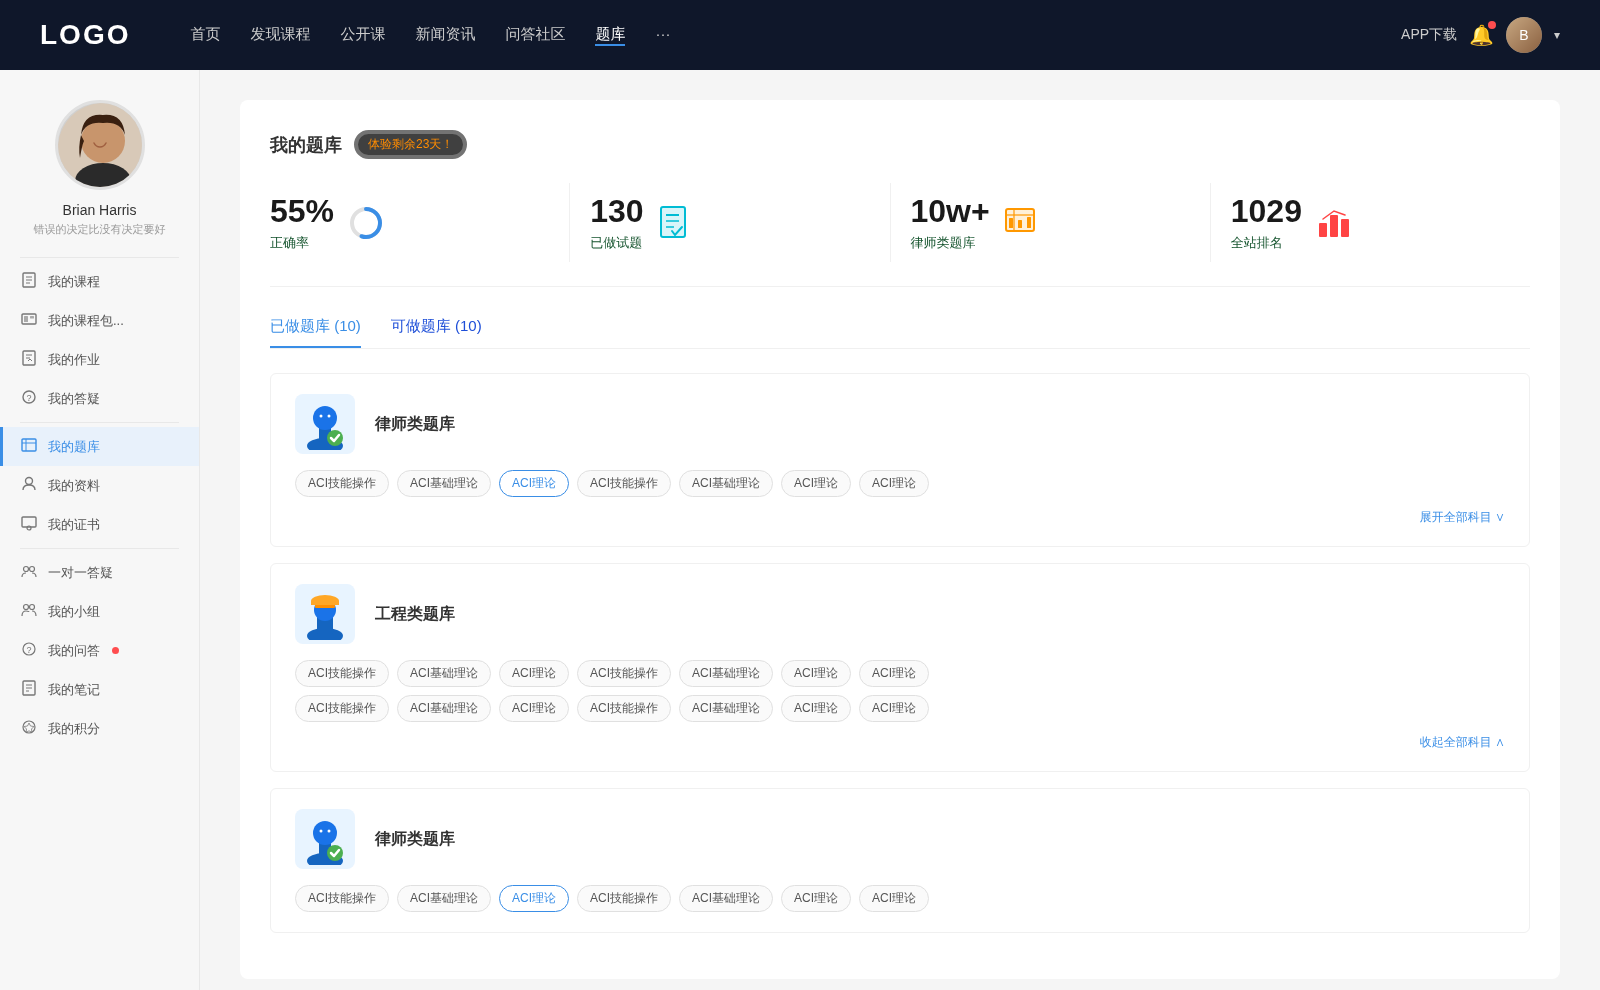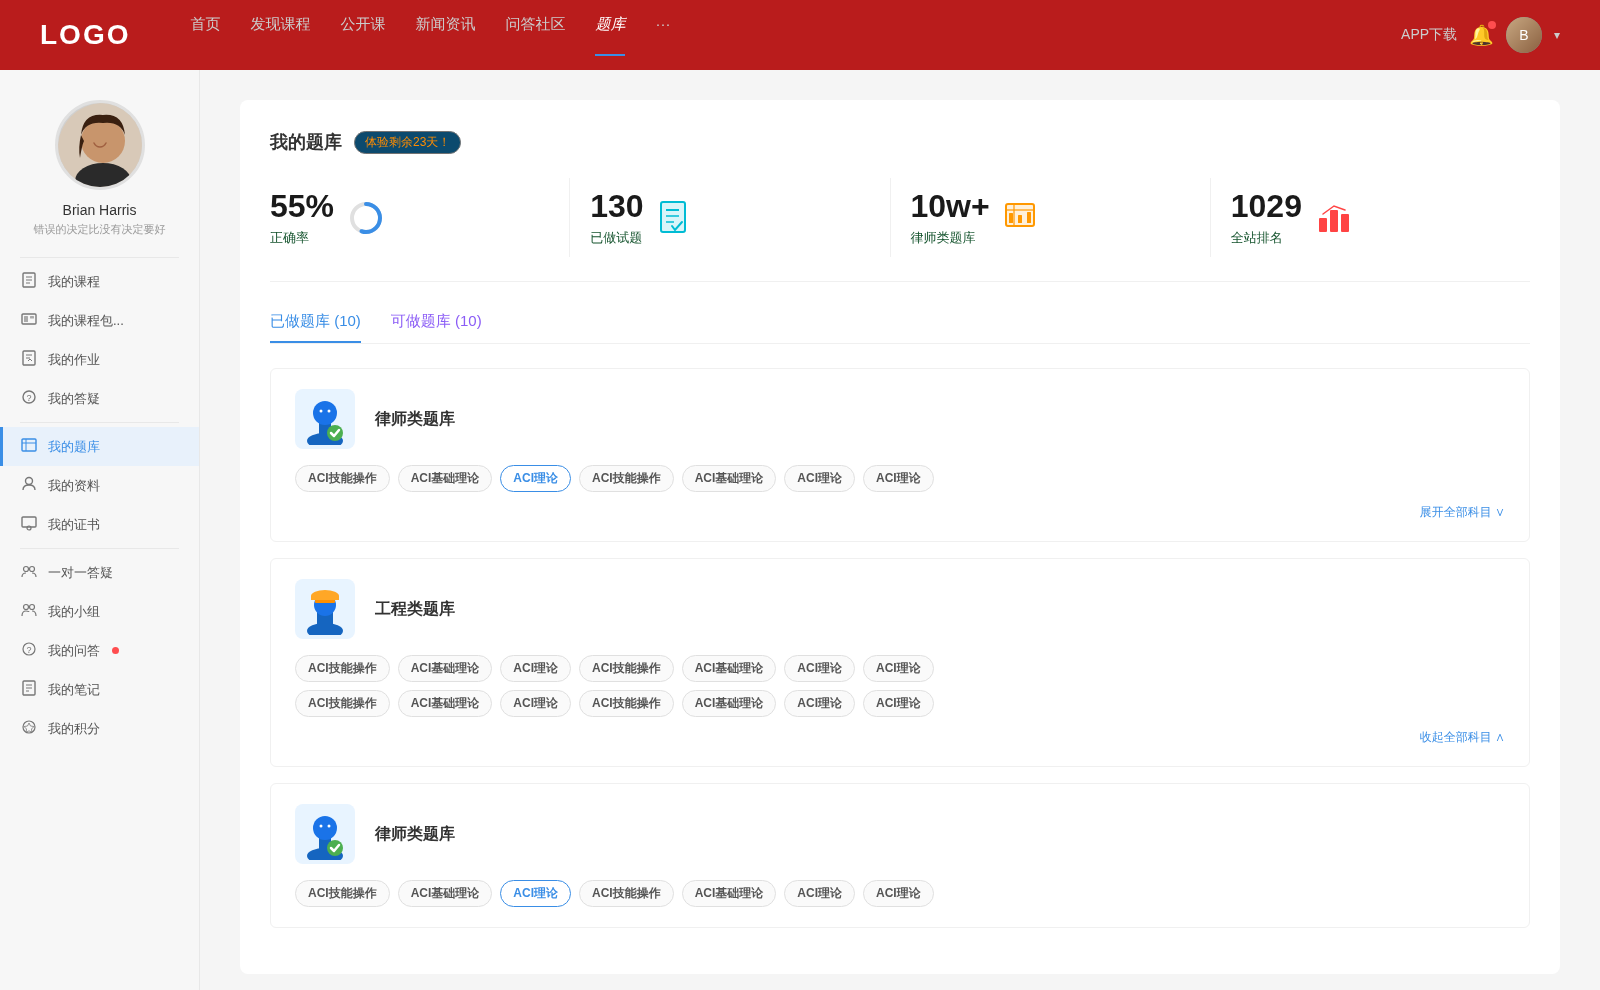--- a/index.html
+++ b/index.html
@@ -1,30 +1,30 @@
 <!DOCTYPE html>
 <html><head>
   <meta charset="utf-8">
   <style>
     * { box-sizing: border-box; margin: 0; padding: 0; }
     body { font-family: -apple-system, BlinkMacSystemFont, "PingFang SC", "Microsoft YaHei", sans-serif; background: #f0f0f0; color: #333; }
 
     
     .navbar {
-      background: #b91c1c;
+      background: #0f172a;
       height: 70px;
       display: flex;
       align-items: center;
       padding: 0 40px;
       position: fixed; top: 0; left: 0; right: 0; z-index: 100;
     }
     .nav-logo { color: #fff; font-size: 28px; font-weight: bold; letter-spacing: 2px; margin-right: 60px; }
     .nav-links { display: flex; gap: 30px; flex: 1; }
     .nav-link { color: #ccc; font-size: 15px; cursor: pointer; text-decoration: none; }
-    .nav-link.active { color: #fff; border-bottom: 2px solid #3a8ee6; padding-bottom: 20px; font-style: italic; }
+    .nav-link.active { color: #fff; border-bottom: 2px solid #3a8ee6; padding-bottom: 0; }
     .nav-right { display: flex; align-items: center; gap: 12px; }
     .nav-app { color: #ccc; font-size: 14px; cursor: pointer; }
     .nav-bell { color: #ccc; font-size: 20px; cursor: pointer; position: relative; }
     .nav-bell-dot { position: absolute; top: -2px; right: -2px; width: 8px; height: 8px; background: #ff4d4f; border-radius: 50%; }
     .nav-avatar { width: 36px; height: 36px; border-radius: 50%; background: #888; overflow: hidden; cursor: pointer; }
     .nav-chevron { color: #ccc; font-size: 12px; cursor: pointer; }
 
     
     .page-wrapper { display: flex; padding-top: 70px; min-height: 990px; }
 
@@ -66,56 +66,55 @@
     .sidebar-dot { width: 7px; height: 7px; background: #ff4d4f; border-radius: 50%; margin-left: 2px; }
 
     
     .main-content { flex: 1; padding: 30px 40px; background: #f5f5f5; }
     .main-inner { background: #fff; border-radius: 8px; padding: 30px; min-height: 800px; }
 
     
     .page-header { display: flex; align-items: center; gap: 12px; margin-bottom: 24px; }
     .page-title { font-size: 18px; font-weight: 600; color: #333; }
     .trial-badge {
-      background: #0c4a6e; color: #ff8c00;
-      border: 1px solid #737373;
+      background: #404040; color: #ff8c00;
+      border: 4px solid #737373;
       border-radius: 20px; padding: 2px 10px;
       font-size: 12px;
     }
 
     
     .stats-row { display: flex; gap: 0; margin-bottom: 30px; border-bottom: 1px solid #f0f0f0; padding-bottom: 24px; }
     .stat-item { flex: 1; display: flex; align-items: center; gap: 12px; padding: 10px 20px; border-right: 1px solid #f0f0f0; }
     .stat-item:first-child { padding-left: 0; }
     .stat-item:last-child { border-right: none; }
     .stat-value { font-size: 32px; font-weight: 700; color: #1a1a1a; }
     .stat-label { font-size: 13px; color: #14532d; margin-top: 4px; }
     .stat-icon { width: 40px; height: 40px; display: flex; align-items: center; justify-content: center; }
 
     
     .tab-bar { display: flex; gap: 30px; margin-bottom: 24px; border-bottom: 1px solid #f0f0f0; }
     .tab-item {
-      font-size: 15px; color: #8b5cf6; cursor: pointer;
+      font-size: 15px; color: #1d4ed8; cursor: pointer;
       padding-bottom: 10px; border-bottom: 2px solid transparent;
     }
     .tab-item.active { color: #3a8ee6; border-bottom-color: #3a8ee6; font-weight: 500; }
 
     
     .qb-card { border: 1px solid #f0f0f0; border-radius: 6px; padding: 20px 24px; margin-bottom: 16px; }
     .qb-card-header { display: flex; align-items: center; gap: 20px; margin-bottom: 16px; }
     .qb-icon-wrap { width: 60px; height: 60px; background: #e8f4ff; border-radius: 8px; display: flex; align-items: center; justify-content: center; flex-shrink: 0; }
     .qb-name { font-size: 16px; font-weight: 600; color: #333; }
     .qb-tags { display: flex; flex-wrap: wrap; gap: 8px; }
     .qb-tag {
       padding: 4px 12px; border-radius: 20px;
       font-size: 12px; color: #555;
       border: 1px solid #e0e0e0;
       cursor: pointer;
       background: #fafafa;
-      font-weight: bold;
     }
     .qb-tag.active { border-color: #3a8ee6; color: #3a8ee6; background: #fff; }
     .qb-footer { text-align: right; margin-top: 10px; }
     .qb-expand { font-size: 12px; color: #3a8ee6; cursor: pointer; }
 
     .qb-tags-row { display: flex; flex-wrap: wrap; gap: 8px; margin-bottom: 8px; }
   </style>
 </head>
 <body>
 

